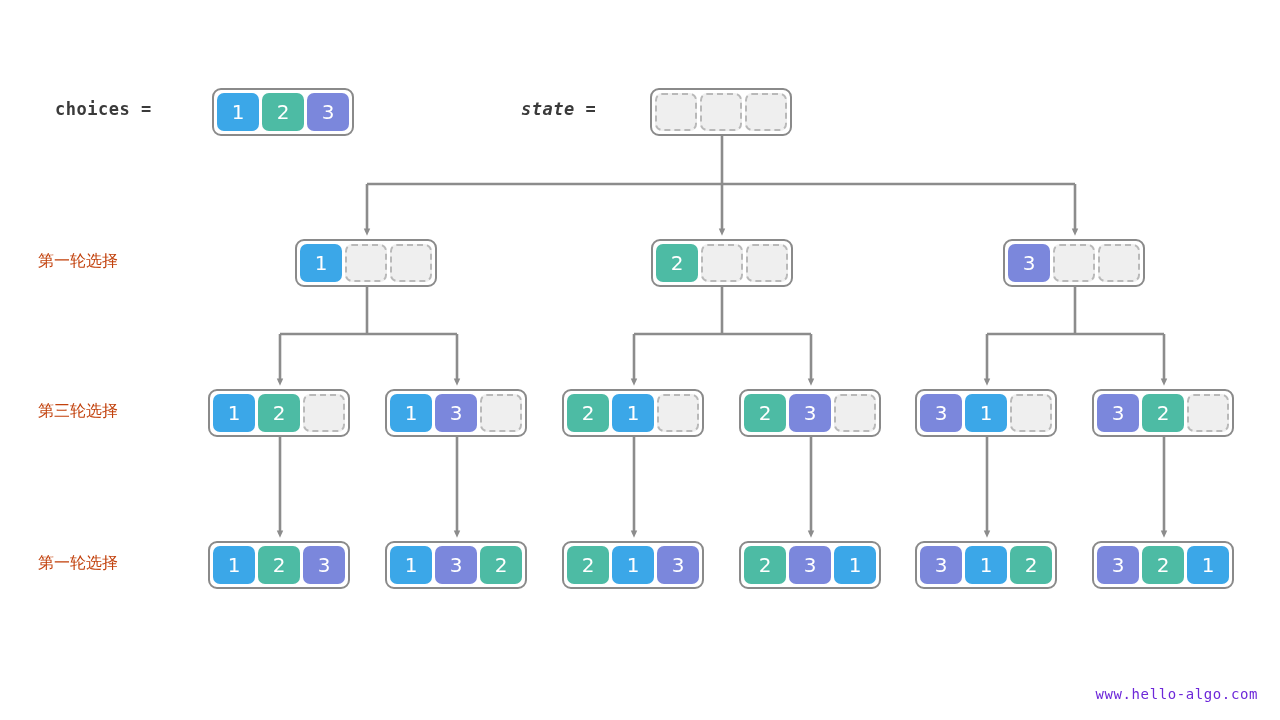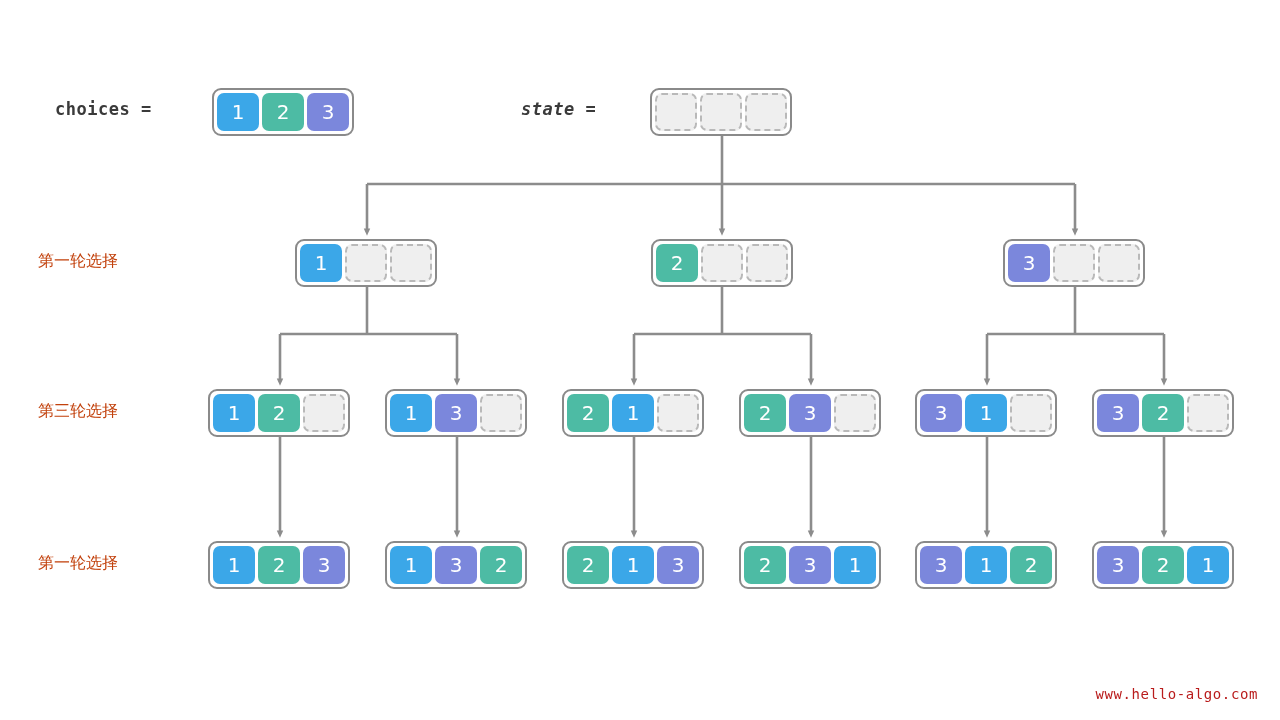--- a/index.html
+++ b/index.html
@@ -86,21 +86,21 @@
   .cell.c2 { background: #4dbba4; }
   .cell.c3 { background: #7b87dc; }
 
   
   .watermark {
     position: absolute;
     right: 22px;
     bottom: 18px;
     font-family: "DejaVu Sans Mono", "Liberation Mono", monospace;
     font-size: 14px;
-    color: #b91c1c;
+    color: #6d28d9;
     letter-spacing: 0.6px;
     white-space: nowrap;
   }
 </style>
 </head>
 <body>
 
 <div id="canvas">
 
   <svg id="edges" viewBox="0 0 1280 720">

